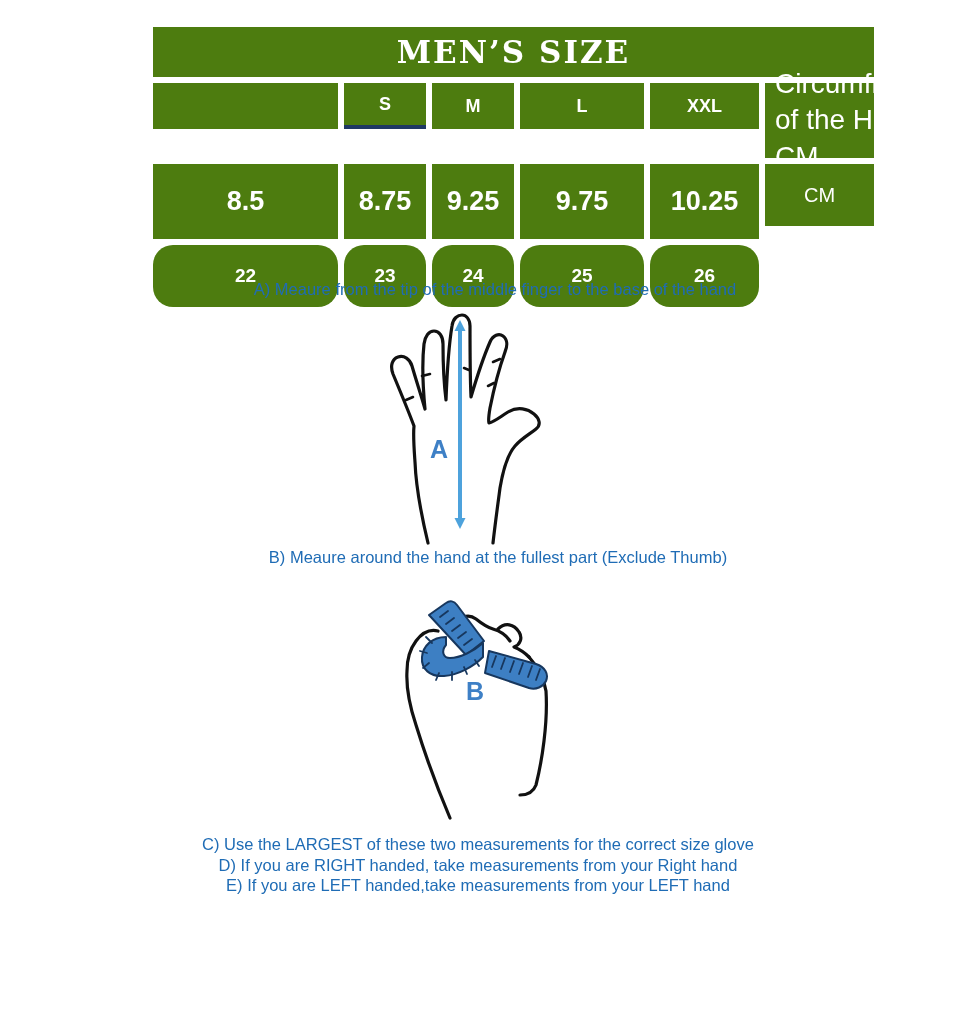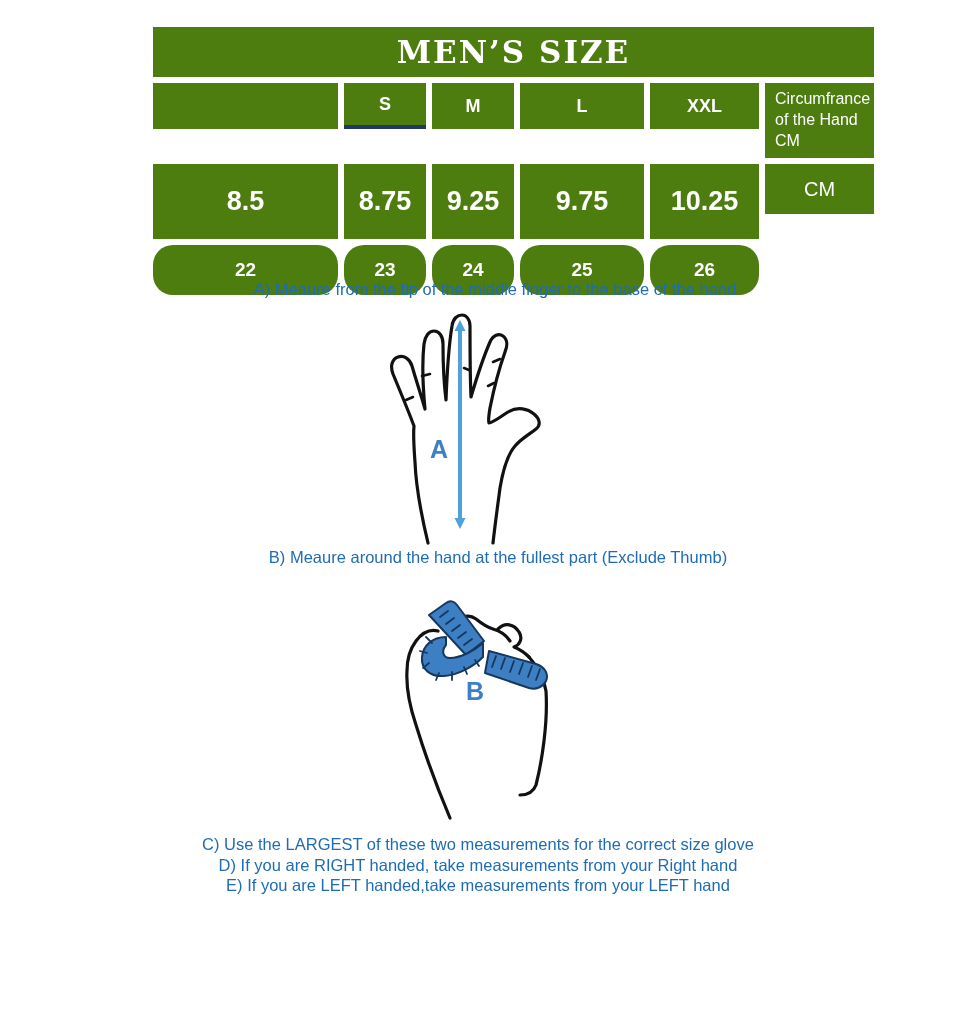--- a/index.html
+++ b/index.html
@@ -34,29 +34,29 @@
     grid-column: 1 / -1;
     height: 50px;
     font-family: "DejaVu Serif", serif;
     font-weight: bold;
     font-size: 31px;
     letter-spacing: 2px;
   }
   .cell.head { height: 46px; font-weight: bold; font-size: 18px; }
   .cell.head-s { border-bottom: 4px solid #1f3864; }
   .cell.r1 { height: 75px; }
-  .cell.r2 { height: 50px; }
+  .cell.r2 { height: 62px; }
   .cell.num1 { font-weight: bold; font-size: 27px; }
   .cell.num2 { font-weight: bold; font-size: 19px; border-radius: 20px; }
   .cell.rowlabel-left {
     justify-content: flex-start;
     text-align: left;
     padding-left: 10px;
     padding-right: 0;
-    font-size: 16px;
+    font-size: 28px;
     line-height: 1.3;
   }
   .cell.rowlabel-center { font-size: 20px; }
 
   
   .caption, .notes {
     position: absolute;
     left: 0;
     width: 956px;
     text-align: center;

